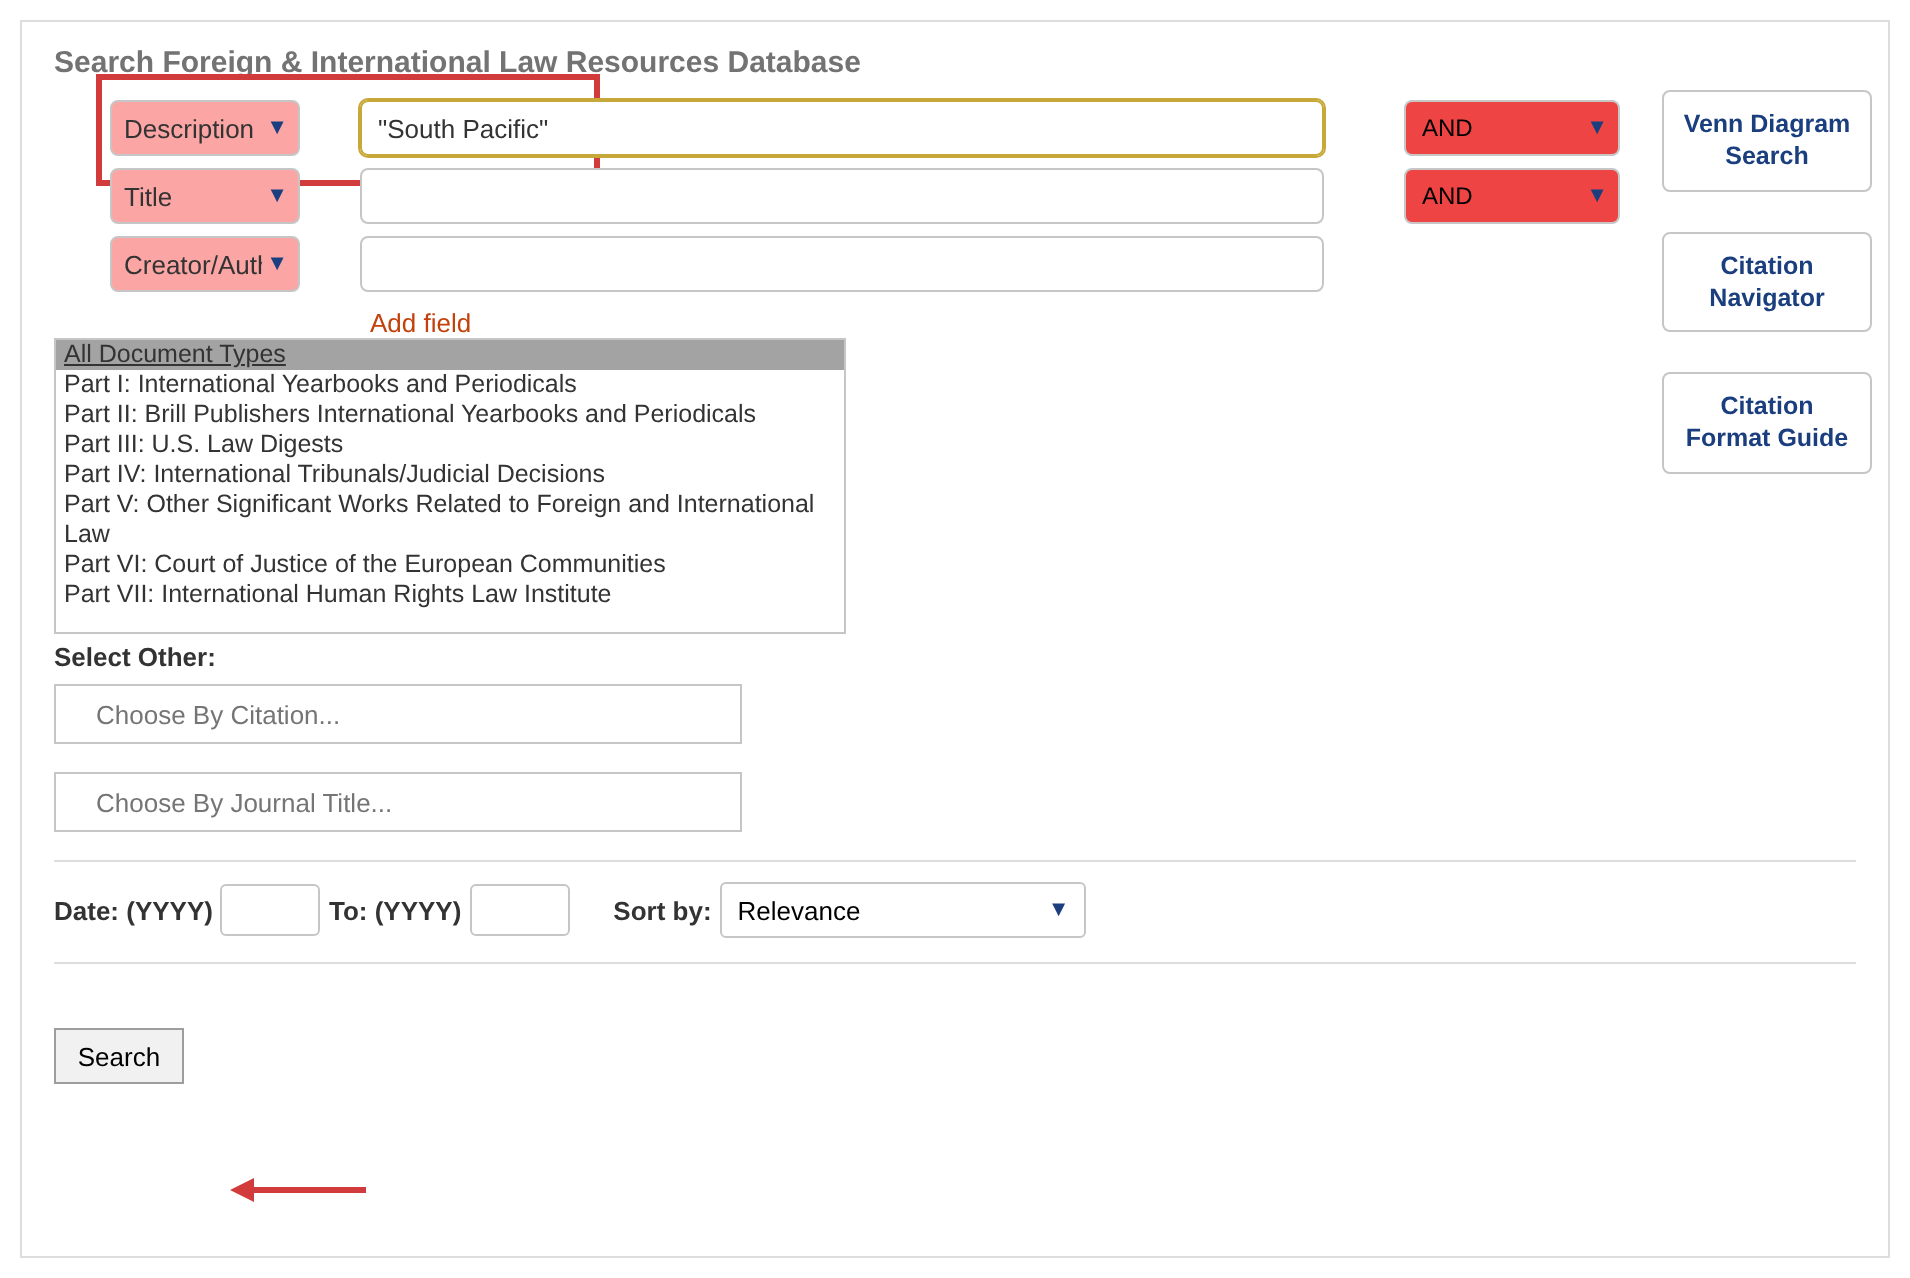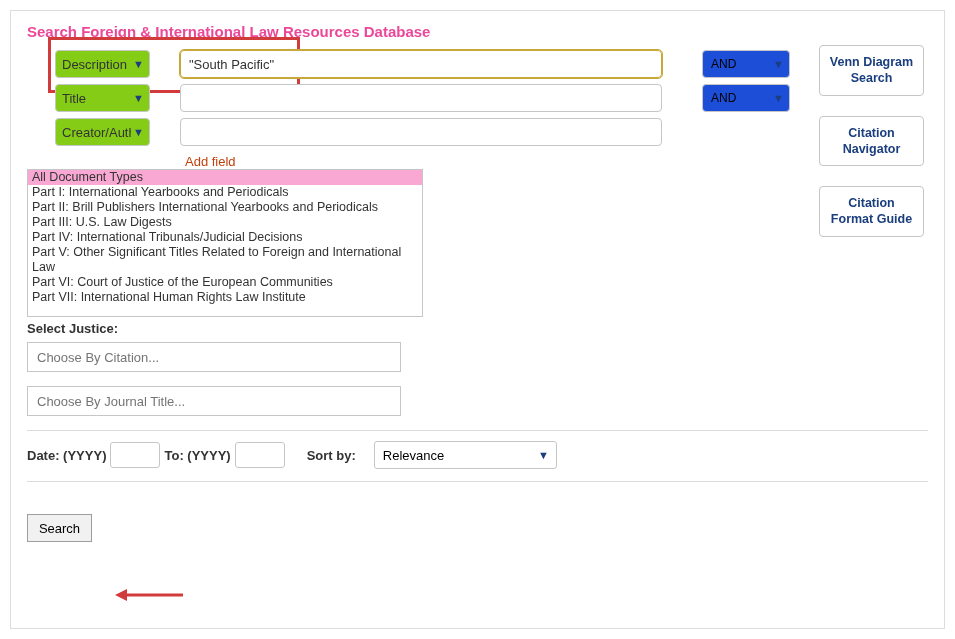--- a/index.html
+++ b/index.html
@@ -14,37 +14,37 @@
     border: 1px solid #ddd;
     margin: 10px;
     padding: 12px 16px 20px 16px;
     width: 935px;
     height: 619px;
     position: relative;
   }
   .heading {
     font-weight: 700;
     font-size: 15px;
-    color: #ec4899;
+    color: #737373;
     margin-bottom: 10px;
   }
   .search-rows {
     position: relative;
   }
   .row {
     display: flex;
     align-items: center;
     margin-bottom: 6px;
   }
   .field-select {
     width: 95px;
     height: 28px;
     border: 1px solid #c6c6c6;
     border-radius: 4px;
-    background: #84cc16;
+    background: #fca5a5;
     padding: 2px 18px 2px 6px;
     font-size: 13px;
     color: #333;
     appearance: none;
     position: relative;
   }
   .sel-wrap {
     position: relative;
     display: inline-block;
     margin-left: 28px;
@@ -71,42 +71,42 @@
   .term-input.focused {
     outline: 1px solid #c9a83a;
     border-color: #c9a83a;
   }
   .op-wrap {
     margin-left: 40px;
     position: relative;
     display: inline-block;
   }
   .op-select {
-    width: 88px;
+    width: 108px;
     height: 28px;
     border: 1px solid #c6c6c6;
     border-radius: 4px;
-    background: #1d4ed8;
+    background: #ef4444;
     padding: 2px 18px 2px 8px;
     font-size: 12px;
     appearance: none;
   }
   .op-wrap .chev {
     position: absolute;
     right: 6px;
     top: 50%;
     transform: translateY(-50%);
     pointer-events: none;
     color: #1a3e7e;
     font-size: 11px;
   }
   .side-buttons {
     position: absolute;
     top: 34px;
-    right: 20px;
+    right: 8px;
     width: 105px;
     display: flex;
     flex-direction: column;
     gap: 20px;
   }
   .side-btn {
     border: 1px solid #c6c6c6;
     border-radius: 4px;
     background: #fff;
     color: #1a3e7e;
@@ -150,33 +150,34 @@
     overflow-y: scroll;
     background: #fff;
     padding: 0;
   }
   .doctype-list .opt {
     padding: 0px 4px;
     line-height: 15px;
     cursor: default;
   }
   .doctype-list .opt.selected {
-    background: #f9a8d4;
+    background: #a3a3a3;
+    text-decoration: underline;
   }
   .titles-label {
     font-weight: 700;
     font-size: 13px;
     margin-top: 4px;
     margin-bottom: 6px;
   }
   .title-input {
-    width: 374px;
+    width: 344px;
     height: 30px;
     border: 1px solid #c6c6c6;
-    padding: 2px 9px;
+    padding: 2px 20px;
     font-size: 13px;
     color: #6d28d9;
     display: block;
     margin-bottom: 14px;
   }
   .hr {
     border-top: 1px solid #ddd;
     margin: 4px 0 10px 0;
   }
   .bottom-row {
@@ -190,21 +191,21 @@
     width: 50px;
     height: 26px;
     border: 1px solid #c6c6c6;
     border-radius: 3px;
     padding: 2px 4px;
   }
   .sort-wrap {
     margin-left: 18px;
     display: flex;
     align-items: center;
-    gap: 18px;
+    gap: 4px;
     position: relative;
   }
   .sort-select {
     width: 183px;
     height: 28px;
     border: 1px solid #c6c6c6;
     border-radius: 3px;
     background: #fff;
     padding: 2px 18px 2px 8px;
     font-size: 13px;
@@ -299,27 +300,27 @@
     <div class="side-btn">Citation
 Format Guide</div>
   </div>
 
   <div class="doctype-list">
     <div class="opt selected">All Document Types</div>
     <div class="opt">Part I: International Yearbooks and Periodicals</div>
     <div class="opt">Part II: Brill Publishers International Yearbooks and Periodicals</div>
     <div class="opt">Part III: U.S. Law Digests</div>
     <div class="opt">Part IV: International Tribunals/Judicial Decisions</div>
-    <div class="opt">Part V: Other Significant Titles Related to Foreign and International Law</div>
+    <div class="opt">Part V: Other Significant Works Related to Foreign and International Law</div>
     <div class="opt">Part VI: Court of Justice of the European Communities</div>
     <div class="opt">Part VII: International Human Rights Law Institute</div>
 
   </div>
 
-  <div class="titles-label">Select Justice:</div>
+  <div class="titles-label">Select Other:</div>
   <input class="title-input" placeholder="Choose By Citation..." style="">
   <input class="title-input" placeholder="Choose By Journal Title..." style="">
 
   <div class="hr"></div>
 
   <div class="bottom-row">
     <b>Date: (YYYY)</b>
     <input class="small-input" value="" style="">
     <b>To: (YYYY)</b>
     <input class="small-input" value="" style="">

